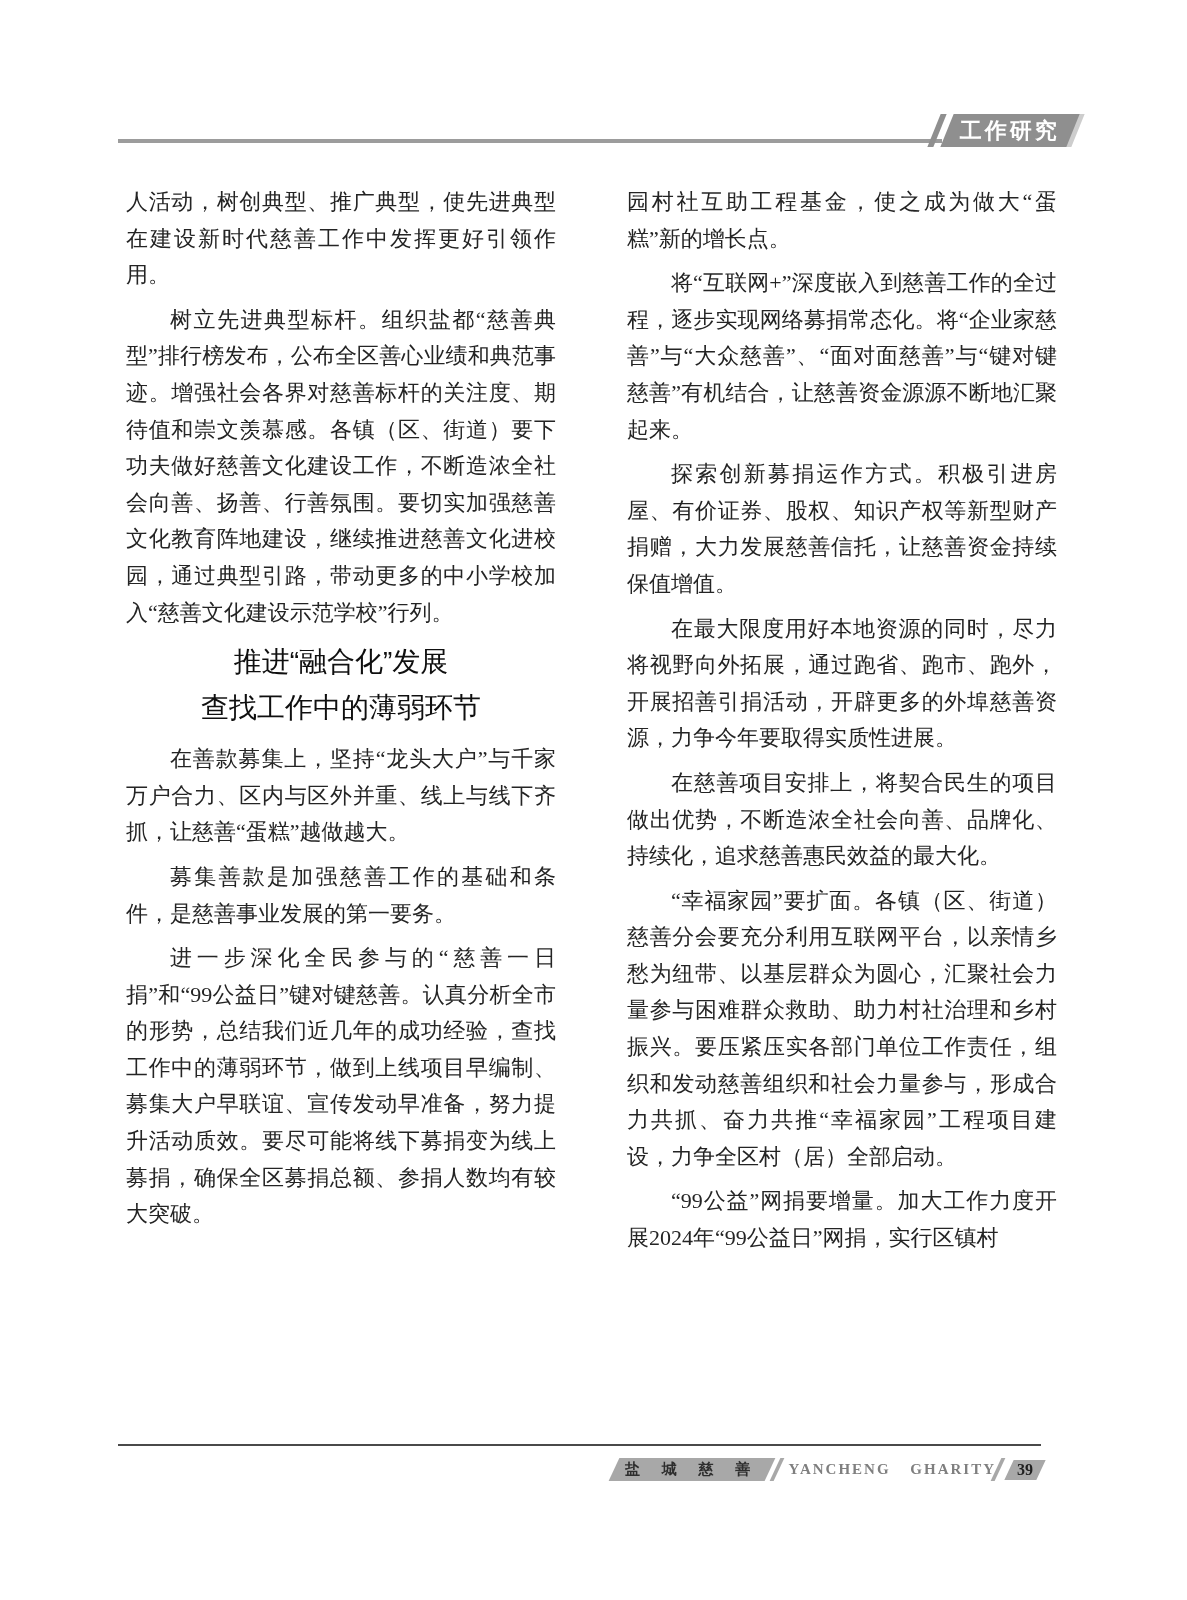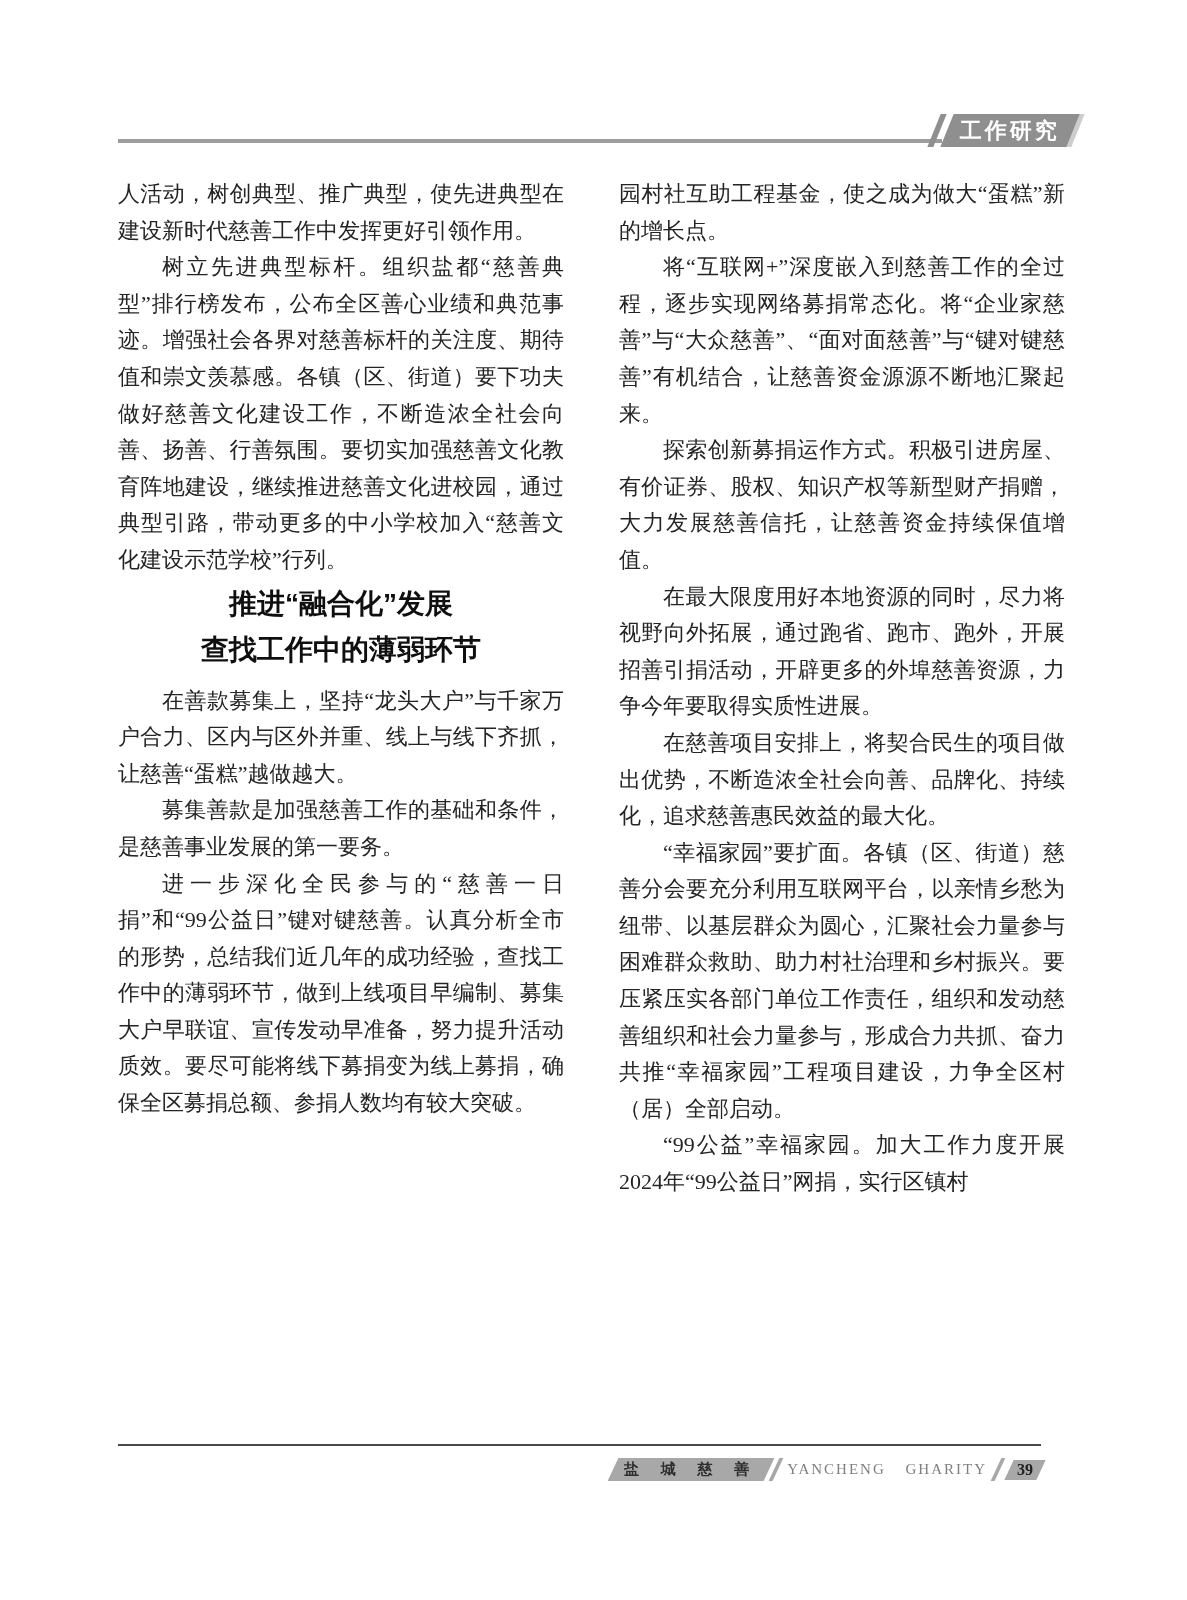--- a/index.html
+++ b/index.html
@@ -42,27 +42,27 @@
   }
 
   
   .col {
     position: absolute; top: 176px; width: 446px;
     font-size: 22px; line-height: 36.6px;
     color: #242424; text-align: justify;
   }
   .col-left  { left: 118px; }
   .col-right { left: 619px; }
-  .col p { margin: 0; text-indent: 2em; }
+  .col p { margin: 8px; text-indent: 2em; }
   .col p.cont { text-indent: 0; }
 
   .section-heading {
     margin: 2px 0 10px; text-align: center; text-indent: 0;
     font-family: "Liberation Sans", "DejaVu Sans", sans-serif;
-    font-weight: bold; font-size: 28px; line-height: 46px;
+    font-weight: normal; font-size: 28px; line-height: 46px;
     color: #0f0f0f;
   }
 
   
   .footer-line {
     position: absolute; left: 118px; top: 1444px;
     width: 923px; height: 2px; background: #4a4a4a;
   }
   .footer-group {
     position: absolute; top: 1458px; right: 146px; height: 23px;
@@ -75,23 +75,23 @@
   .footer-cn-badge > span {
     display: inline-block; transform: skewX(25deg);
     font-size: 15px; font-weight: bold; letter-spacing: 9px;
     color: #2e2e2e; white-space: nowrap;
   }
   .footer-sliver {
     width: 4px; height: 23px; background: #a8a8a8;
     transform: skewX(-25deg); margin-right: 9px;
   }
   .footer-en {
-    font-size: 15px; font-weight: normal; letter-spacing: 2px;
+    font-size: 15px; font-weight: bold; letter-spacing: 2px;
     word-spacing: 14px; color: #7f7f7f;
-    margin-right: 9px; white-space: nowrap; text-align: right;
+    white-space: nowrap; text-align: right;
   }
   .footer-num-badge {
     background: #a8a8a8; transform: skewX(-25deg);
     padding: 1px 8px;
   }
   .footer-num-badge > span {
     display: inline-block; transform: skewX(25deg);
     font-size: 16px; color: #1f1f1f; font-weight: bold;
   }
 </style>
@@ -120,21 +120,21 @@
     <p>进一步深化全民参与的“慈善一日捐”和“99公益日”键对键慈善。认真分析全市的形势，总结我们近几年的成功经验，查找工作中的薄弱环节，做到上线项目早编制、募集大户早联谊、宣传发动早准备，努力提升活动质效。要尽可能将线下募捐变为线上募捐，确保全区募捐总额、参捐人数均有较大突破。</p>
   </div>
 
   <div class="col col-right">
     <p class="cont">园村社互助工程基金，使之成为做大“蛋糕”新的增长点。</p>
     <p>将“互联网+”深度嵌入到慈善工作的全过程，逐步实现网络募捐常态化。将“企业家慈善”与“大众慈善”、“面对面慈善”与“键对键慈善”有机结合，让慈善资金源源不断地汇聚起来。</p>
     <p>探索创新募捐运作方式。积极引进房屋、有价证券、股权、知识产权等新型财产捐赠，大力发展慈善信托，让慈善资金持续保值增值。</p>
     <p>在最大限度用好本地资源的同时，尽力将视野向外拓展，通过跑省、跑市、跑外，开展招善引捐活动，开辟更多的外埠慈善资源，力争今年要取得实质性进展。</p>
     <p>在慈善项目安排上，将契合民生的项目做出优势，不断造浓全社会向善、品牌化、持续化，追求慈善惠民效益的最大化。</p>
     <p>“幸福家园”要扩面。各镇（区、街道）慈善分会要充分利用互联网平台，以亲情乡愁为纽带、以基层群众为圆心，汇聚社会力量参与困难群众救助、助力村社治理和乡村振兴。要压紧压实各部门单位工作责任，组织和发动慈善组织和社会力量参与，形成合力共抓、奋力共推“幸福家园”工程项目建设，力争全区村（居）全部启动。</p>
-    <p>“99公益”幸福家园。加大工作力度开展2024年“99公益日”网捐，实行区镇村</p>
+    <p>“99公益”网捐要增量。加大工作力度开展2024年“99公益日”网捐，实行区镇村</p>
   </div>
 
   <div class="footer-line"></div>
   <div class="footer-group">
     <div class="footer-cn-badge">
       <span>盐 城 慈 善</span>
     </div>
     <div class="footer-sliver"></div>
     <div class="footer-en">YANCHENG GHARITY</div>
     <div class="footer-sliver"></div>

